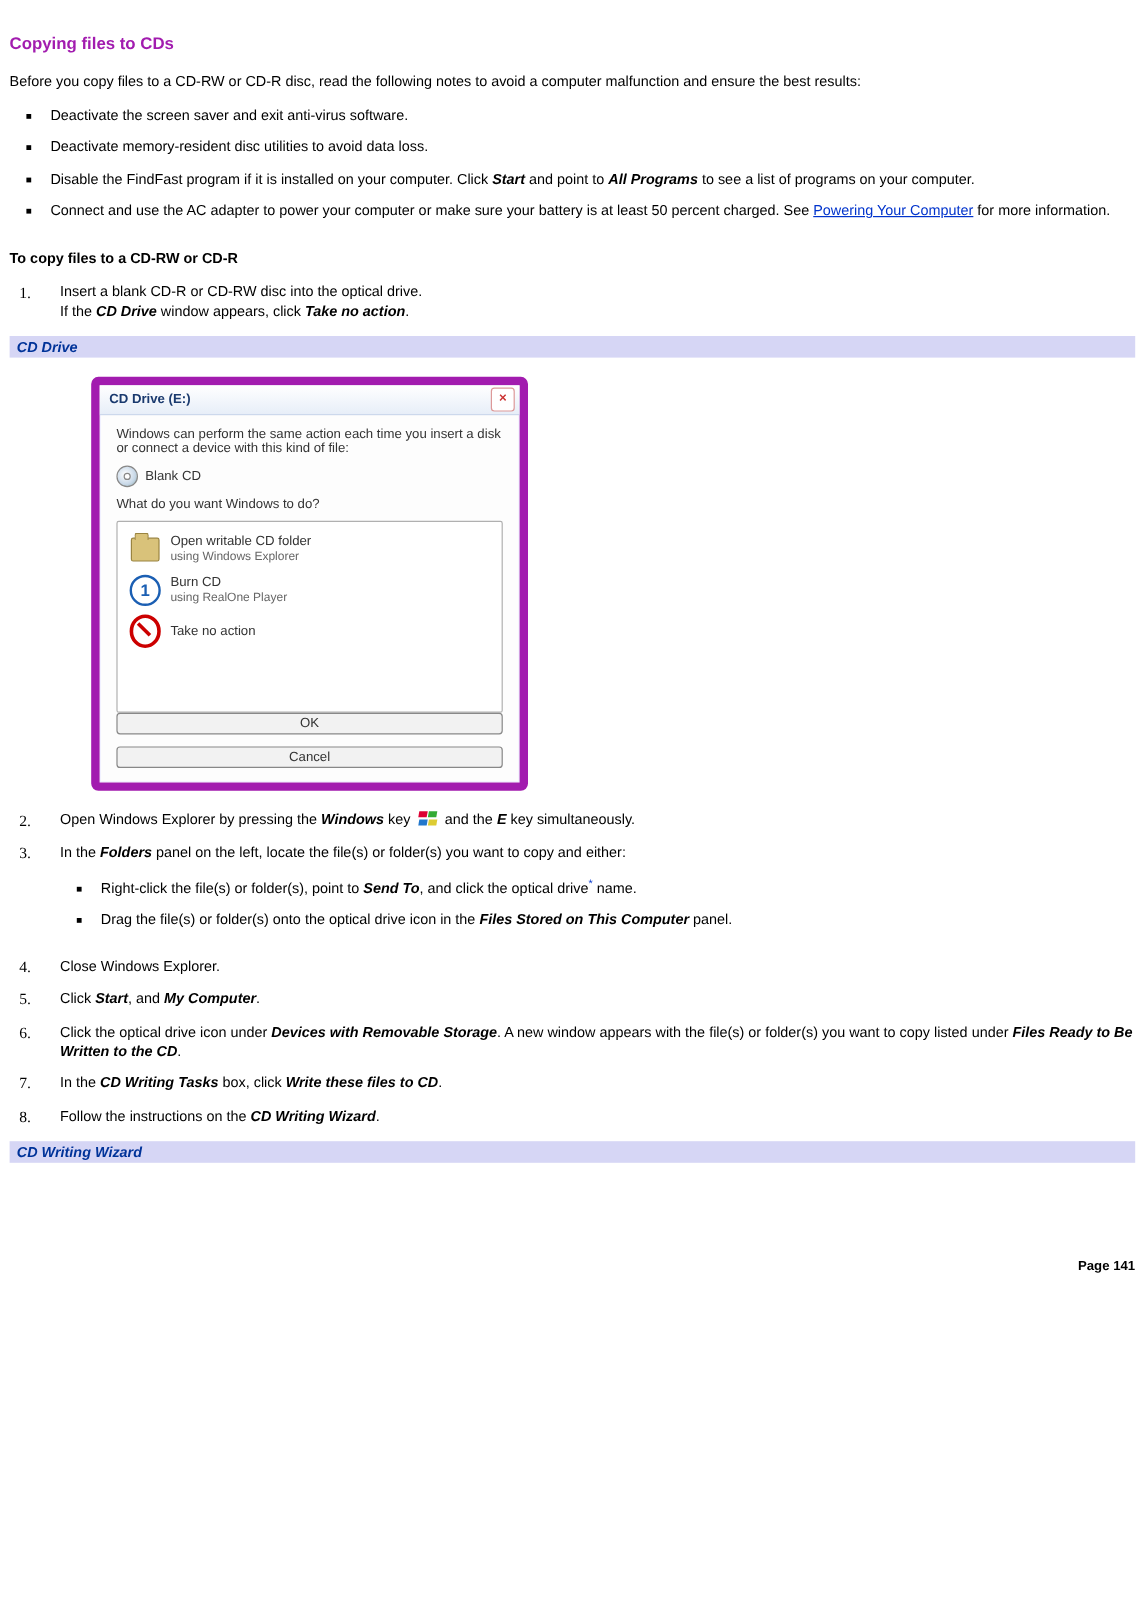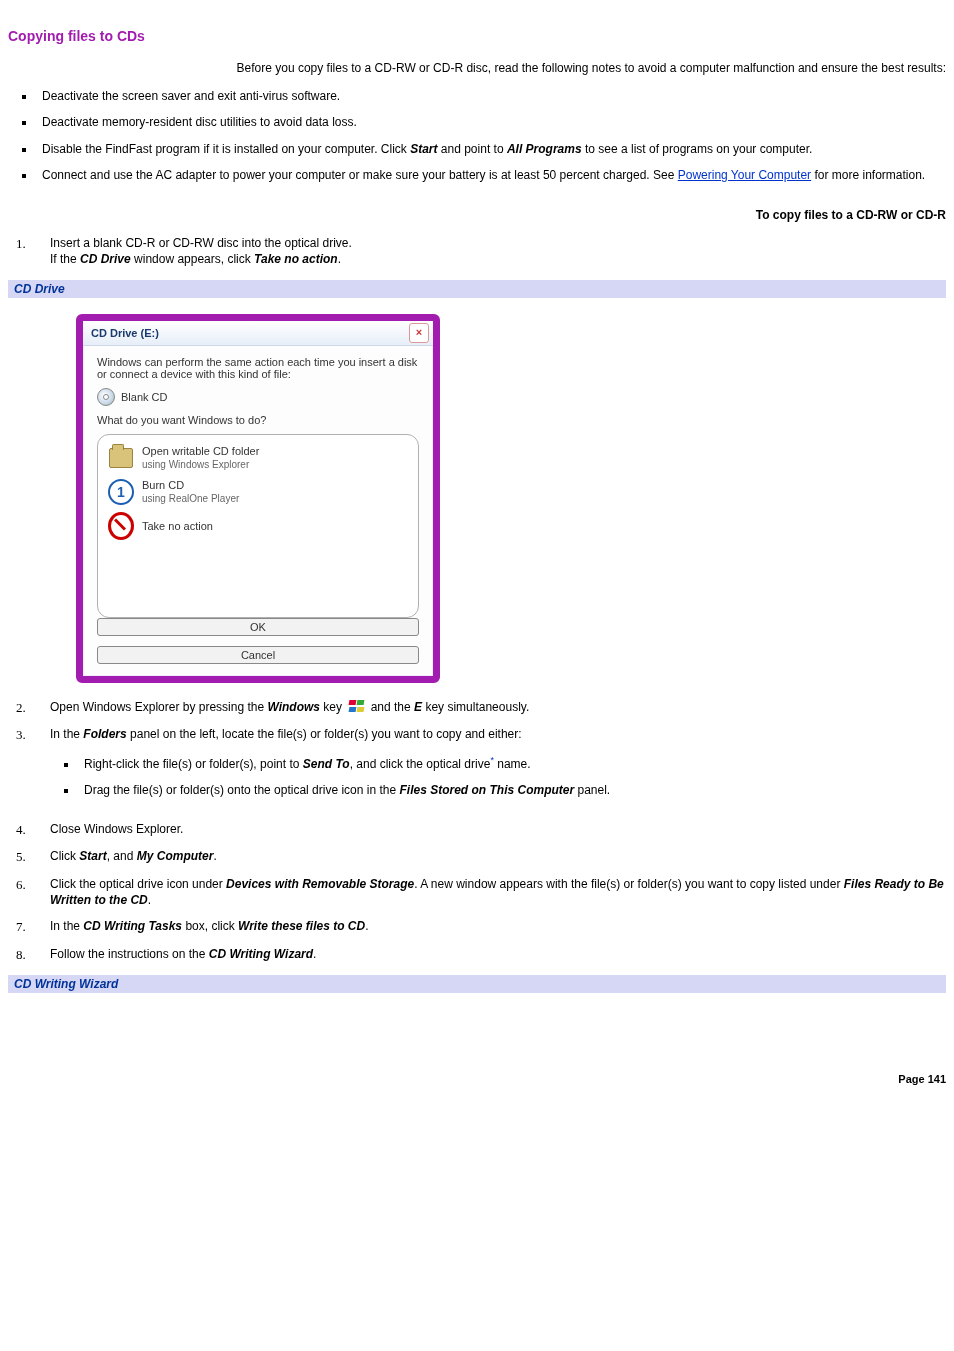--- a/index.html
+++ b/index.html
@@ -10,21 +10,21 @@
     padding: 8px;
     width: 938px;
     background: #fff;
   }
   h2.section-title {
     color: #a21caf;
     font-size: 14px;
     font-weight: bold;
     margin: 20px 0 16px 0;
   }
-  p { margin: 10px 0; line-height: 1.35; text-align: right; }
+  p { margin: 10px 0; line-height: 1.35; }
   ul.square { list-style: square; padding-left: 28px; margin: 12px 0; }
   ul.square > li { padding-left: 6px; margin: 10px 0; line-height: 1.35; }
   ol.numlist { list-style: none; padding-left: 0; margin: 12px 0; counter-reset: item; }
   ol.numlist > li { display: flex; margin: 10px 0; line-height: 1.35; }
   ol.numlist > li .num { width: 34px; flex: 0 0 34px; text-align: left; font-family: "Times New Roman", serif; font-size: 13px; padding-left: 8px; }
   ol.numlist > li .body { flex: 1; }
   a.link { color: #0033cc; text-decoration: underline; }
   strong { font-weight: bold; font-style: italic; }
   .subheading { font-weight: bold; margin: 24px 0 12px 0; }
   .caption-bar {
@@ -73,23 +73,23 @@
   }
   .xp-body { padding: 10px 14px 12px 14px; color: #333; }
   .xp-body .msg { margin-bottom: 8px; font-size: 11px; }
   .xp-body .disclabel { display: flex; align-items: center; gap: 6px; margin: 6px 0 8px 0; font-size: 11px; }
   .cd-ic { width: 16px; height: 16px; border-radius: 50%; background: radial-gradient(circle at 40% 40%, #fff, #c8d8e8 60%, #8aa 100%); border: 1px solid #888; position: relative; }
   .cd-ic::after { content: ""; position: absolute; top: 5px; left: 5px; width: 4px; height: 4px; background: #fff; border: 1px solid #888; border-radius: 50%; }
   .xp-body .q { margin: 2px 0 8px 0; font-size: 11px; }
   .action-list {
     border: 1px solid #b0b0b0;
     background: #fff;
-    border-radius: 12px;
+    border-radius: 2px;
     padding: 6px 4px;
-    height: 184px;
+    height: 160px;
     box-sizing: border-box;
   }
   .action-item { display: flex; align-items: center; gap: 8px; padding: 4px 6px; }
   .ai-ic { width: 26px; height: 26px; display: flex; align-items: center; justify-content: center; }
   .ai-folder { width: 22px; height: 18px; background: #d9c27a; border: 1px solid #9a8440; border-radius: 2px; position: relative; }
   .ai-folder::before { content: ""; position: absolute; top: -5px; left: 2px; width: 10px; height: 5px; background: #d9c27a; border: 1px solid #9a8440; border-bottom: none; border-radius: 2px 2px 0 0; }
   .ai-real { width: 22px; height: 22px; border: 2px solid #1b5fb3; border-radius: 50%; display: flex; align-items: center; justify-content: center; color: #1b5fb3; font-weight: bold; font-size: 14px; background: #fff; }
   .ai-no { width: 22px; height: 22px; border: 3px solid #c00; border-radius: 50%; position: relative; background: #fff; }
   .ai-no::after { content: ""; position: absolute; left: 2px; top: 8px; width: 14px; height: 3px; background: #c00; transform: rotate(45deg); }
   .ai-text { font-size: 11px; line-height: 1.2; }

